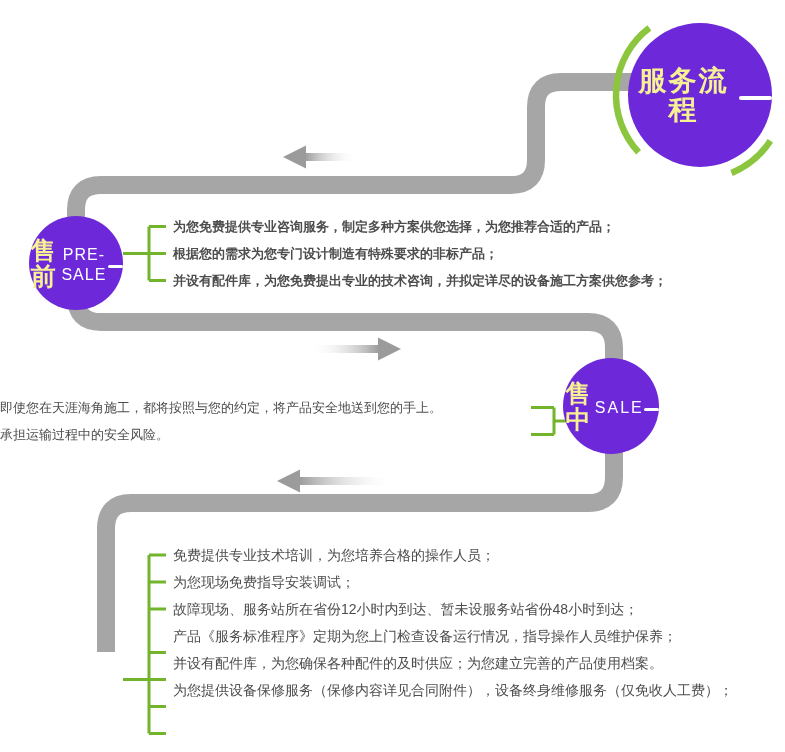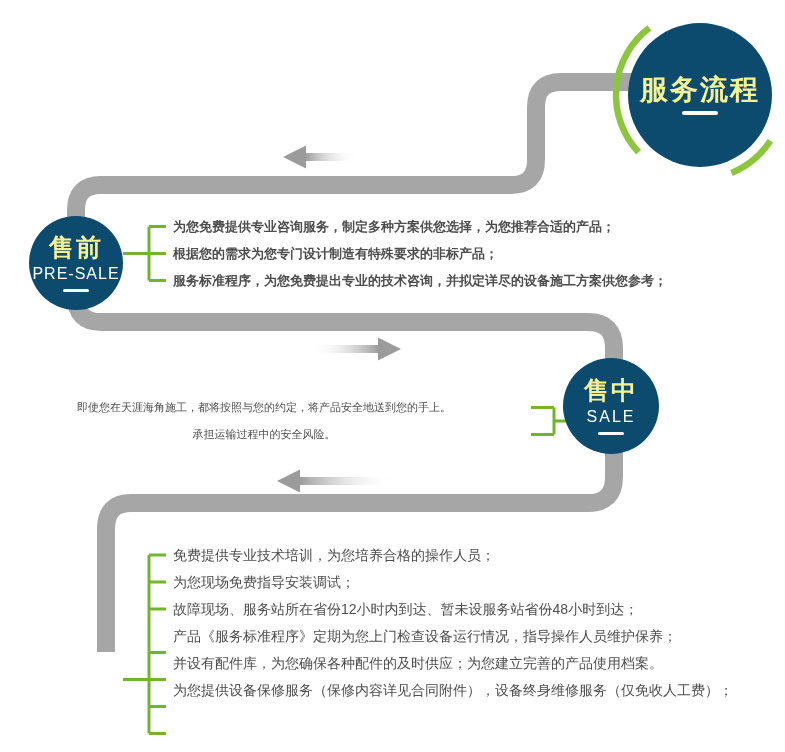--- a/index.html
+++ b/index.html
@@ -2,43 +2,43 @@
 <html><head>
 <meta charset="utf-8">
 <style>
   html,body{margin:0;padding:0;background:#ffffff;}
   #stage{
     position:relative;width:785px;height:752px;overflow:hidden;background:#ffffff;
     font-family:"Liberation Sans","DejaVu Sans",sans-serif;color:#4d4d4d;
   }
   #flow-svg{position:absolute;left:0;top:0;z-index:1;pointer-events:none;}
   .circle{
-    position:absolute;z-index:2;background:#0c4a6e;border-radius:50%;
-    display:flex;flex-direction:column;align-items:center;justify-content:center;
+    position:absolute;z-index:2;background:#6d28d9;border-radius:50%;
+    display:flex;flex-direction:row;align-items:center;justify-content:center;
     text-align:center;
   }
   .c-title{color:#f6f195;font-weight:bold;line-height:1.05;letter-spacing:2px;}
   .c-sub{color:#ffffff;line-height:1.2;margin-top:3px;}
   .dash{background:#ffffff;border-radius:2px;margin-top:6px;}
   #title-circle{left:628px;top:23px;width:144px;height:144px;}
   #title-circle .c-title{font-size:28px;}
   #title-circle .c-sub{font-size:14px;letter-spacing:1px;}
   #title-circle .dash{width:36px;height:4px;}
   #presale-circle{left:29px;top:216px;width:94px;height:94px;}
   #sale-circle{left:563px;top:358px;width:96px;height:96px;}
   #aftermarket-circle{left:29px;top:641px;width:94px;height:94px;}
   .stage-circle .c-title{font-size:25px;}
   .stage-circle .c-sub{font-size:16px;letter-spacing:1px;}
   #aftermarket-circle .c-sub{font-size:11.5px;letter-spacing:0.2px;}
   #sale-circle .c-sub{letter-spacing:2px;text-align:right;}
   .stage-circle .dash{width:26px;height:3px;}
   .list{position:absolute;z-index:3;}
   #presale-list{left:173px;top:213px;width:612px;font-size:13px;}
   #presale-list .li{line-height:27px;white-space:nowrap;font-weight:bold;}
-  #sale-list{left:0;top:394px;width:528px;font-size:11px;text-align:center;}
+  #sale-list{left:0;top:394px;width:528px;font-size:13px;text-align:left;}
   #sale-list .li{line-height:27px;}
   #aftermarket-list{left:173px;top:547px;width:612px;font-size:14px;}
   #aftermarket-list .li{line-height:16.5px;margin-bottom:10.5px;white-space:nowrap;}
 </style>
 </head>
 <body>
 
 <div id="stage">
 
   <svg id="flow-svg" width="785" height="752" viewBox="0 0 785 752">
@@ -90,21 +90,21 @@
   <div id="sale-circle" class="circle stage-circle">
     <div class="c-title">售中</div>
     <div class="c-sub">SALE</div>
     <div class="dash"></div>
   </div>
 
 
   <div id="presale-list" class="list">
       <div class="li">为您免费提供专业咨询服务，制定多种方案供您选择，为您推荐合适的产品；</div>
       <div class="li">根据您的需求为您专门设计制造有特殊要求的非标产品；</div>
-      <div class="li">服务标准程序，为您免费提出专业的技术咨询，并拟定详尽的设备施工方案供您参考；</div>
+      <div class="li">并设有配件库，为您免费提出专业的技术咨询，并拟定详尽的设备施工方案供您参考；</div>
     </div>
   <div id="sale-list" class="list">
       <div class="li">即使您在天涯海角施工，都将按照与您的约定，将产品安全地送到您的手上。</div>
       <div class="li">承担运输过程中的安全风险。</div>
     </div>
   <div id="aftermarket-list" class="list">
       <div class="li">免费提供专业技术培训，为您培养合格的操作人员；</div>
       <div class="li">为您现场免费指导安装调试；</div>
       <div class="li">故障现场、服务站所在省份12小时内到达、暂未设服务站省份48小时到达；</div>
       <div class="li">产品《服务标准程序》定期为您上门检查设备运行情况，指导操作人员维护保养；</div>

